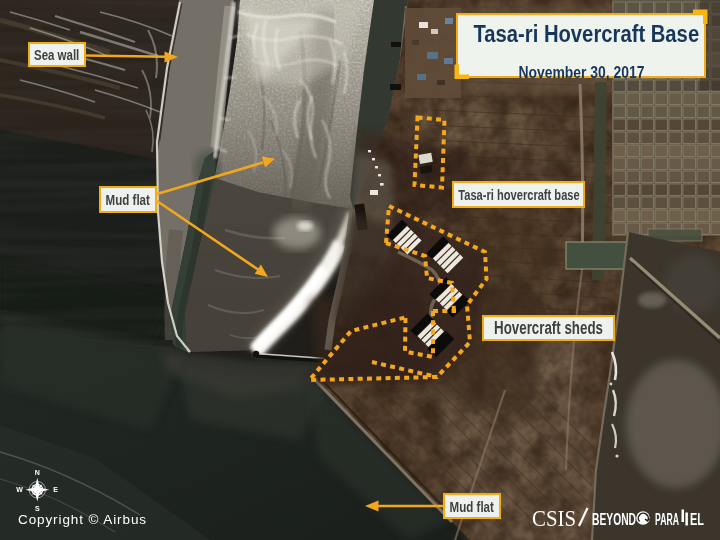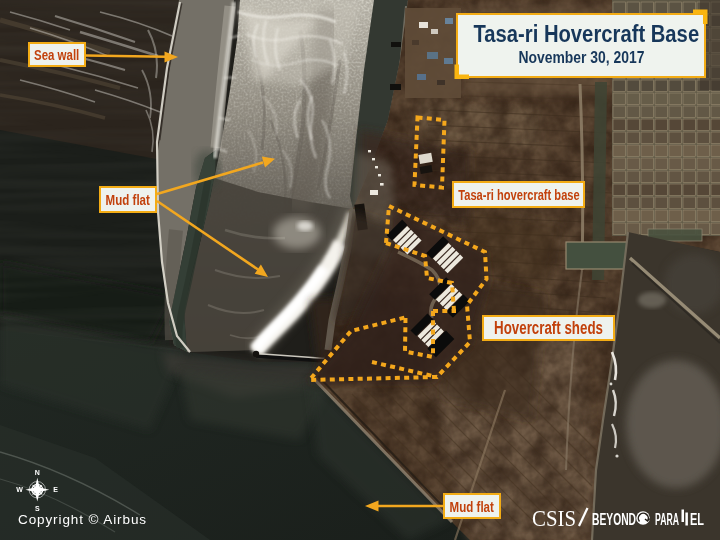--- a/index.html
+++ b/index.html
@@ -1,18 +1,18 @@
 <!DOCTYPE html>
 <html><head>
 <meta charset="utf-8">
 <style>
 html,body{margin:0;padding:0;width:720px;height:540px;overflow:hidden;background:#1e1d19;}
 #stage{position:relative;width:720px;height:540px;font-family:"Liberation Sans",sans-serif;}
 svg{position:absolute;left:0;top:0;}
-.lbl{position:absolute;box-sizing:border-box;background:#eef2ee;border:2px solid #f3ac15;color:#c2410c;font-weight:bold;display:flex;align-items:center;justify-content:center;white-space:nowrap;}
+.lbl{position:absolute;box-sizing:border-box;background:#eef2ee;border:2px solid #f3ac15;color:#404040;font-weight:bold;display:flex;align-items:center;justify-content:center;white-space:nowrap;}
 .lbl span{display:inline-block;transform-origin:center;}
 </style>
 </head>
 <body>
 <div id="stage">
 <svg width="720" height="540" viewBox="0 0 720 540">
 <defs>
 <linearGradient id="mudg" x1="0" y1="0" x2="0" y2="1">
  <stop offset="0" stop-color="#b4b0a5"></stop>
  <stop offset="0.3" stop-color="#928d82"></stop>
@@ -603,21 +603,21 @@
 <path d="M639.5,521.5 A5 5 0 1 1 647.5,521 L645,519 M647.5,521 L649.5,518.5" stroke="#241f19" stroke-width="1.5" fill="none"></path>
 <text x="655" y="525" font-size="16" font-weight="bold" textLength="24" lengthAdjust="spacingAndGlyphs">PARA</text>
 <rect x="681.5" y="509.5" width="2.5" height="12.5"></rect>
 <rect x="685.4" y="512.5" width="2.5" height="13"></rect>
 <text x="690" y="525" font-size="16" font-weight="bold" textLength="14" lengthAdjust="spacingAndGlyphs">EL</text>
 </g>
 </svg>
 
 <div style="position:absolute;left:456px;top:13px;width:250px;height:65px;box-sizing:border-box;background:#eff3ee;border:2px solid #f3ac15;text-align:center;">
 <div style="margin-top:6px;font-size:23px;font-weight:bold;color:#17375a;"><span style="display:inline-block;transform:scaleX(0.88);transform-origin:center;white-space:nowrap;">Tasa-ri Hovercraft Base</span></div>
-<div style="margin-top:1px;font-size:16px;font-weight:bold;color:#17375a;"><span style="display:inline-block;transform:scaleX(0.87);transform-origin:center;white-space:nowrap;">November 30, 2017</span></div>
+<div style="margin-top:16px;font-size:16px;font-weight:bold;color:#17375a;"><span style="display:inline-block;transform:scaleX(0.87);transform-origin:center;white-space:nowrap;">November 30, 2017</span></div>
 </div>
 
 <svg width="720" height="540" style="pointer-events:none;">
 <path d="M693,9.5 L707.5,9.5 L707.5,24 L703,24 L703,14 L693,14 Z" fill="#f9b511"></path>
 <path d="M469,79 L454.5,79 L454.5,64.5 L459,64.5 L459,74.5 L469,74.5 Z" fill="#f9b511"></path>
 </svg>
 
 <div class="lbl" style="left:28px;top:42px;width:58px;height:25px;font-size:14px;">
       <span style="transform:scaleX(0.82);">Sea wall</span>
     </div>

